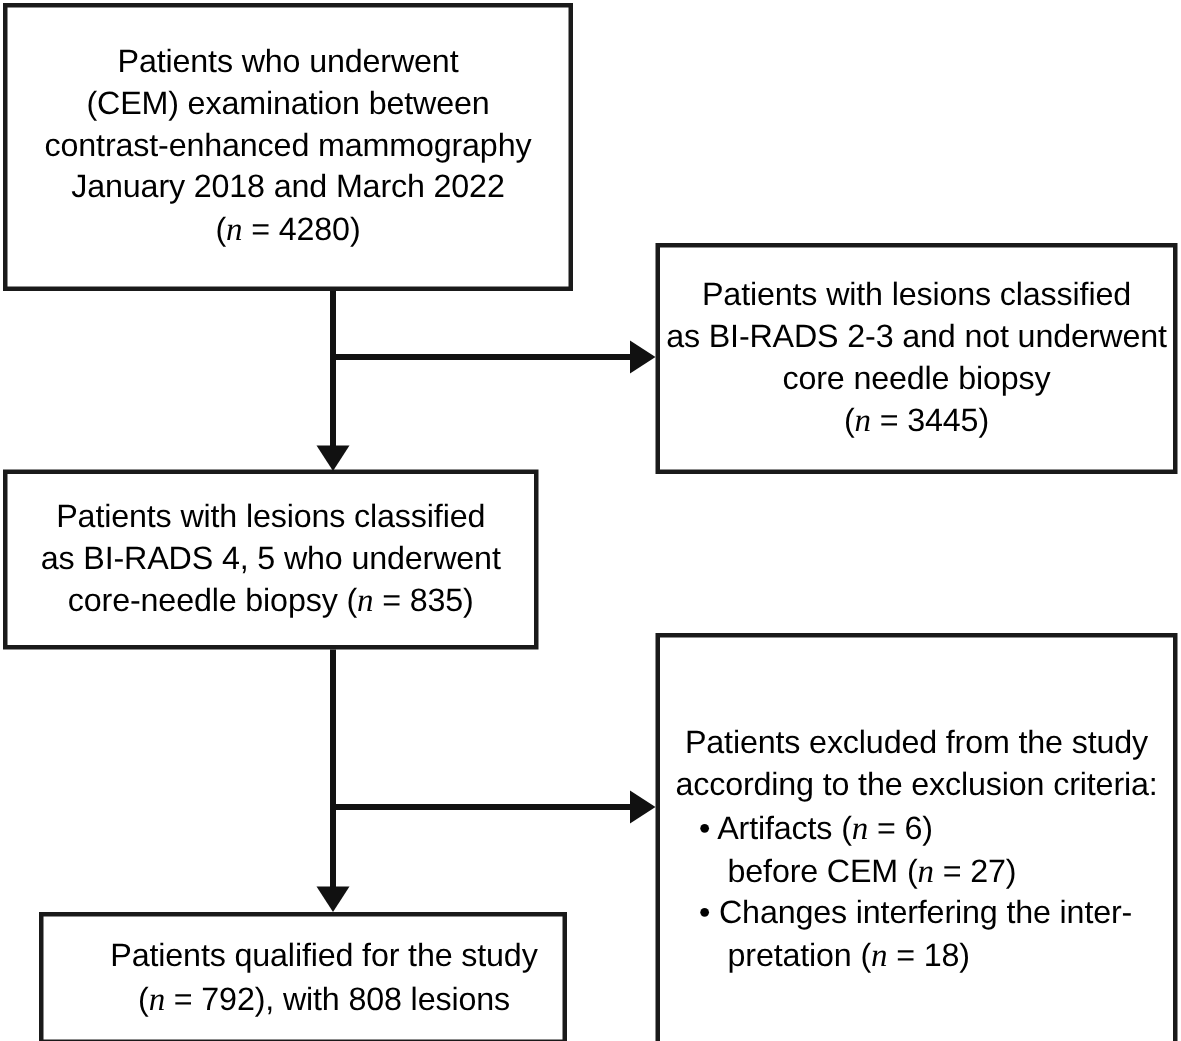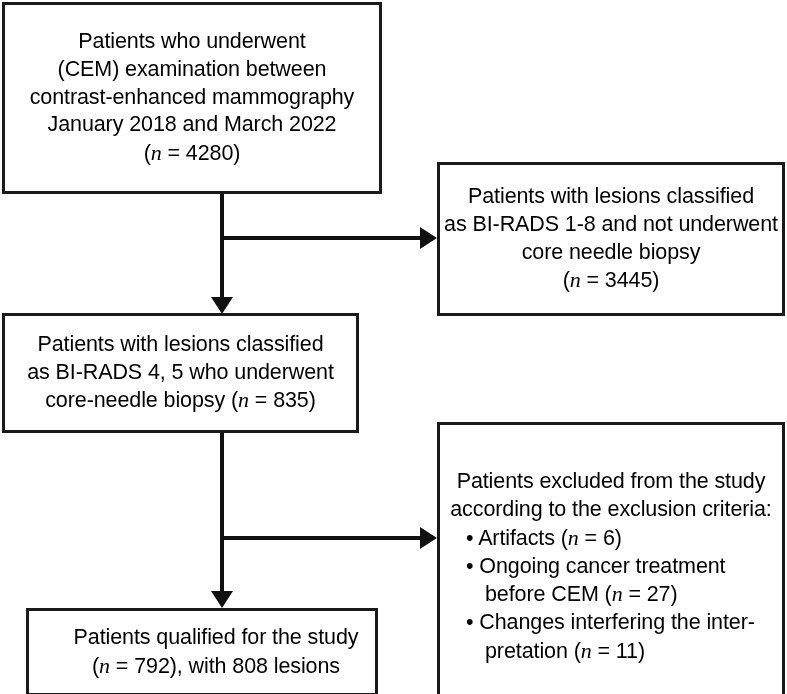--- a/index.html
+++ b/index.html
@@ -112,42 +112,41 @@
   <div class="box" id="box-cem">
     <span class="line">Patients who underwent</span>
     <span class="line">(CEM) examination between</span>
     <span class="line">contrast-enhanced mammography</span>
     <span class="line">January 2018 and March 2022</span>
     <span class="line"><span>(</span><i class="nvar">n</i><span> = </span><span>4280</span><span>)</span></span>
   </div>
 
   <div class="box" id="box-birads13">
     <span class="line">Patients with lesions classified</span>
-    <span class="line">as BI-RADS 1-8 and not underwent</span>
+    <span class="line">as BI-RADS 2-3 and not underwent</span>
     <span class="line">core needle biopsy</span>
     <span class="line"><span>(</span><i class="nvar">n</i><span> = </span><span>3445</span><span>)</span></span>
   </div>
 
   <div class="box" id="box-birads45">
     <span class="line">Patients with lesions classified</span>
     <span class="line">as BI-RADS 4, 5 who underwent</span>
     <span class="line"><span>core-needle biopsy (</span><i class="nvar">n</i><span> = </span><span>835</span><span>)</span></span>
   </div>
 
   <div class="box left-align" id="box-excluded">
     <span class="line">Patients excluded from the study</span>
     <span class="line">according to the exclusion criteria:</span>
 
     <span class="bullet-line"><span>•</span> <span>Artifacts (</span><i class="nvar">n</i><span> = </span><span>6</span><span>)</span></span>
 
-    <span class="bullet-line"><span>•</span> <span>Ongoing cancer treatment</span></span>
     <span class="bullet-cont"><span>before CEM (</span><i class="nvar">n</i><span> = </span><span>27</span><span>)</span></span>
 
     <span class="bullet-line"><span>•</span> <span>Changes interfering the inter-</span></span>
-    <span class="bullet-cont"><span>pretation (</span><i class="nvar">n</i><span> = </span><span>11</span><span>)</span></span>
+    <span class="bullet-cont"><span>pretation (</span><i class="nvar">n</i><span> = </span><span>18</span><span>)</span></span>
   </div>
 
   <div class="box" id="box-qualified">
     <span class="line">Patients qualified for the study</span>
     <span class="line"><span>(</span><i class="nvar">n</i><span> = </span><span>792</span><span>), with 808 lesions</span></span>
   </div>
 
   <div class="vline" id="vline-1"></div>
   <div class="hline" id="hline-1"></div>
   <div class="vline" id="vline-2"></div>

